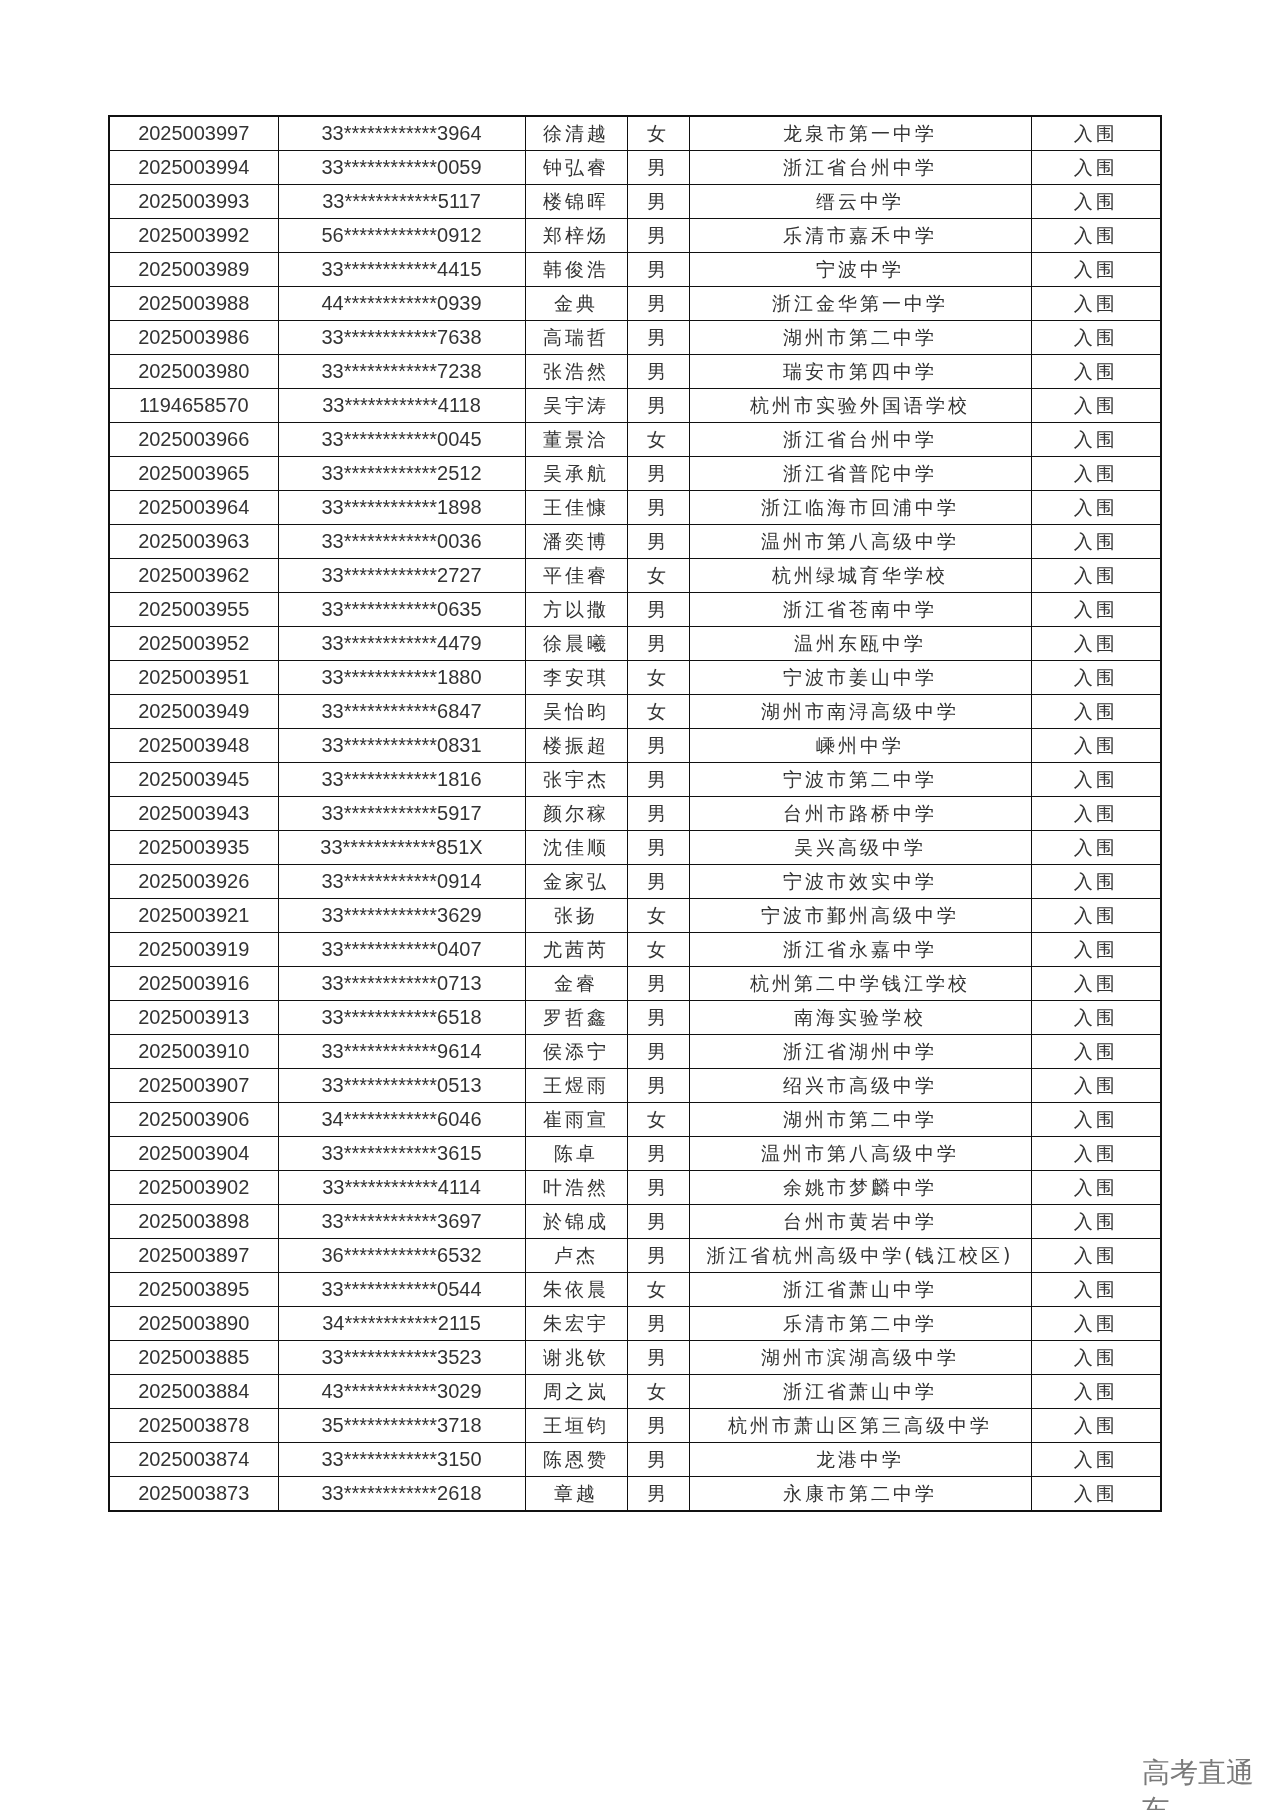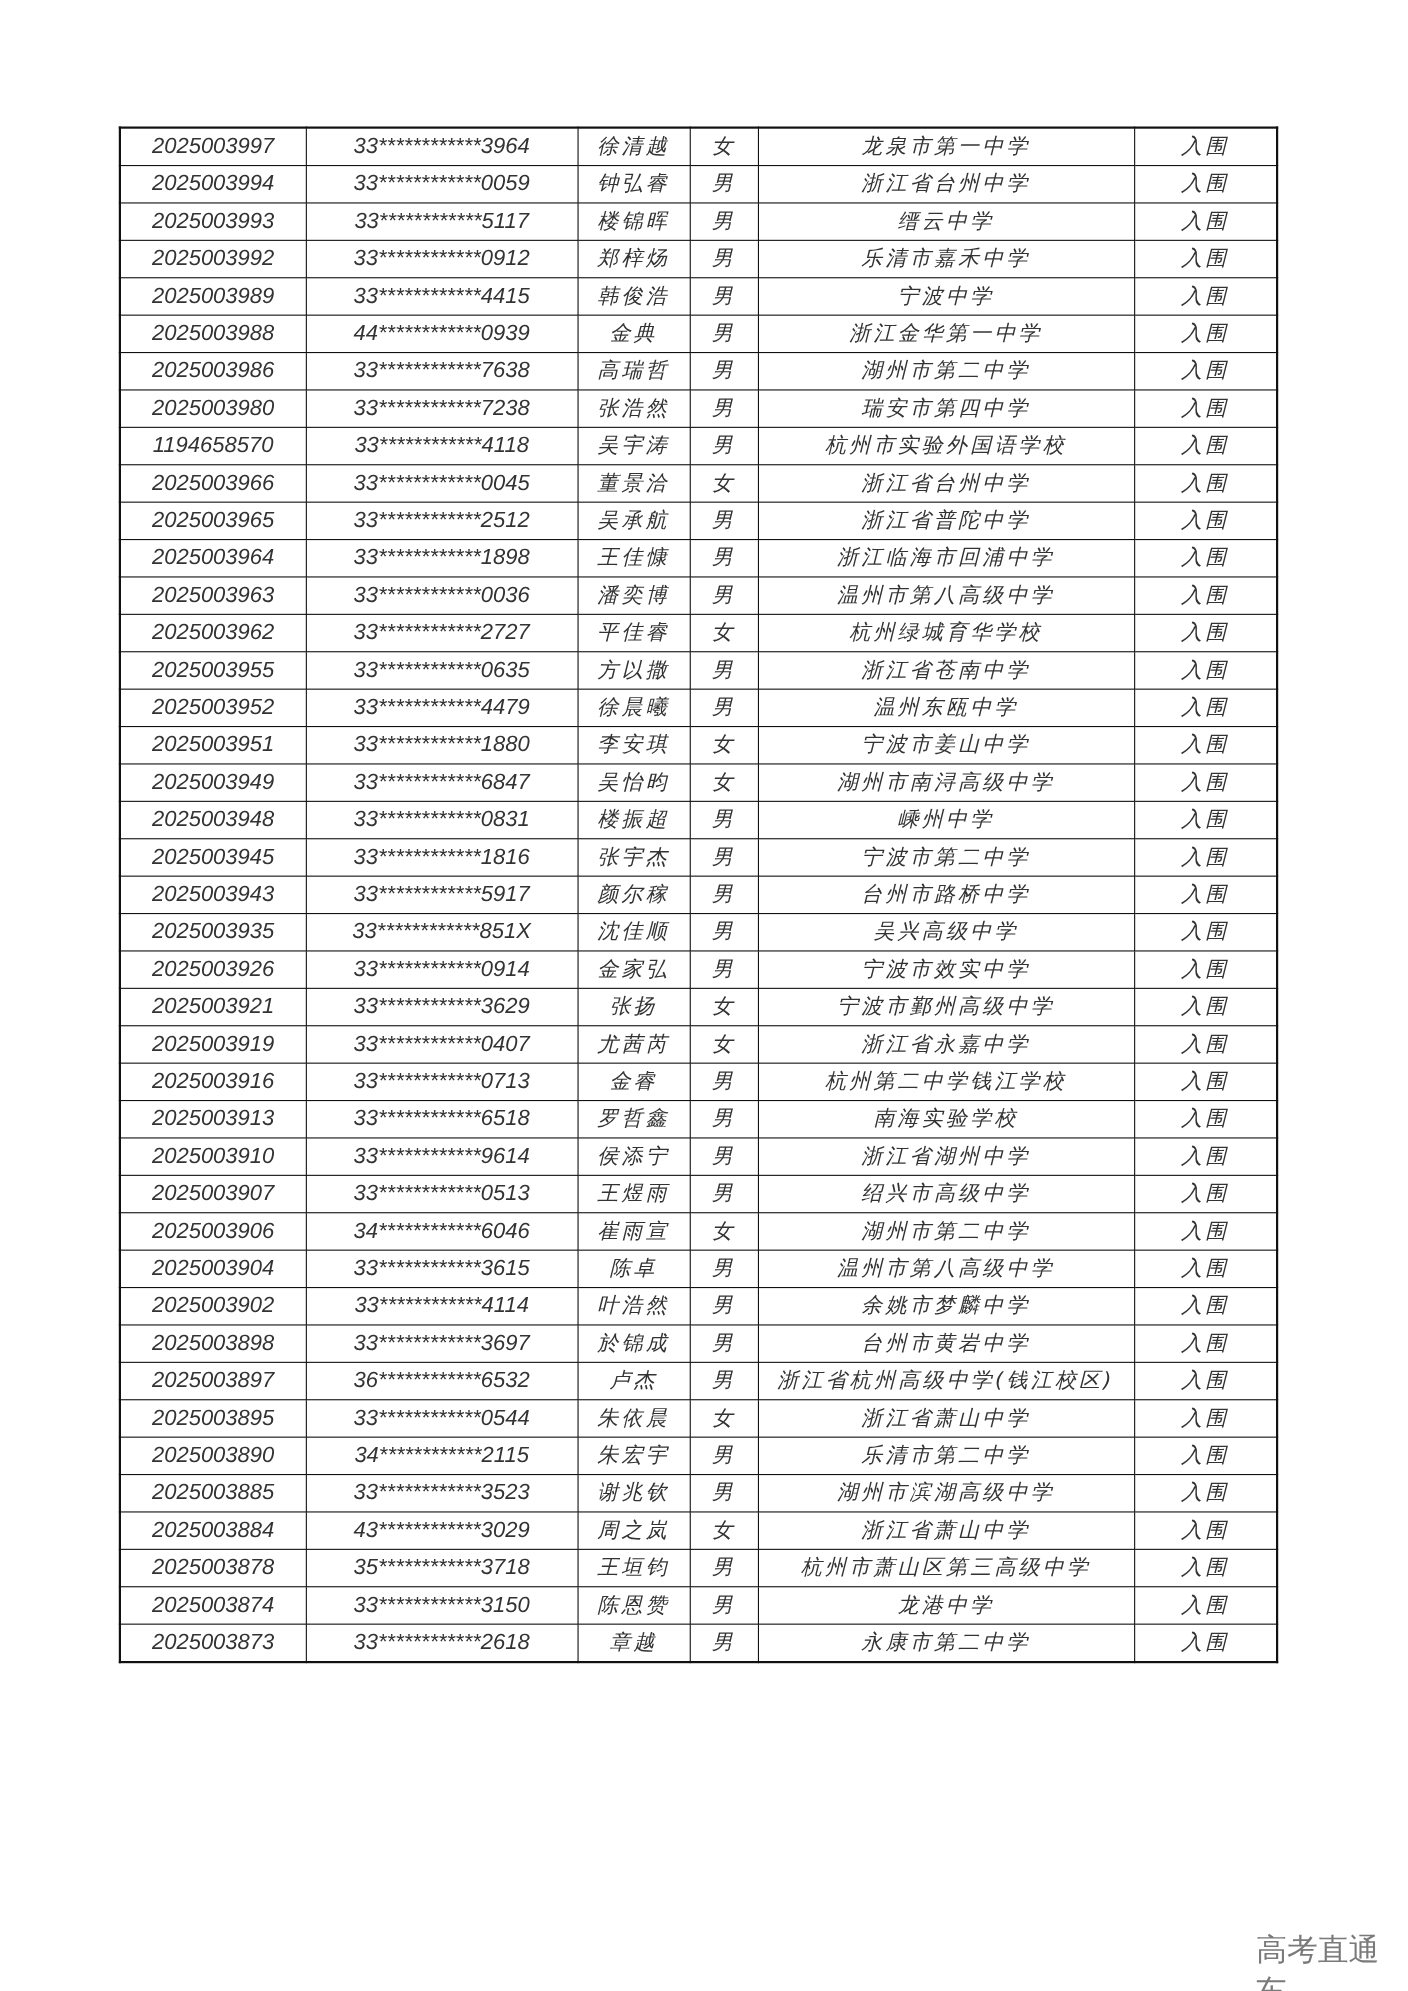--- a/index.html
+++ b/index.html
@@ -2,21 +2,20 @@
 <html><head>
 <meta charset="utf-8">
 <style>
   html, body { margin: 0; padding: 0; background: #ffffff; }
   body { width: 1280px; height: 1810px; position: relative; overflow: hidden;
          font-family: "DejaVu Sans", "Liberation Sans", sans-serif; color: #222; }
   #roster {
     position: absolute; left: 108px; top: 115px;
     border-collapse: collapse; table-layout: fixed;
     border: 2px solid #111;
-    font-style: italic;
   }
   #roster td {
     border: 1.5px solid #111; height: 33px; padding: 0;
     text-align: center; vertical-align: middle; white-space: nowrap; overflow: hidden;
     font-size: 19px; line-height: 33px;
   }
   #roster td.c-ticket, #roster td.c-id {
     font-family: "Liberation Sans", "DejaVu Sans", sans-serif; font-size: 20px; color: #333;
   }
   #roster td.c-name, #roster td.c-gender, #roster td.c-school, #roster td.c-status {
@@ -65,21 +64,21 @@
       <tr>
         <td class="c-ticket">2025003993</td>
         <td class="c-id">33************5117</td>
         <td class="c-name">楼锦晖</td>
         <td class="c-gender">男</td>
         <td class="c-school">缙云中学</td>
         <td class="c-status">入围</td>
       </tr>
       <tr>
         <td class="c-ticket">2025003992</td>
-        <td class="c-id">33************0912</td>
+        <td class="c-id">56************0912</td>
         <td class="c-name">郑梓炀</td>
         <td class="c-gender">男</td>
         <td class="c-school">乐清市嘉禾中学</td>
         <td class="c-status">入围</td>
       </tr>
       <tr>
         <td class="c-ticket">2025003989</td>
         <td class="c-id">33************4415</td>
         <td class="c-name">韩俊浩</td>
         <td class="c-gender">男</td>

